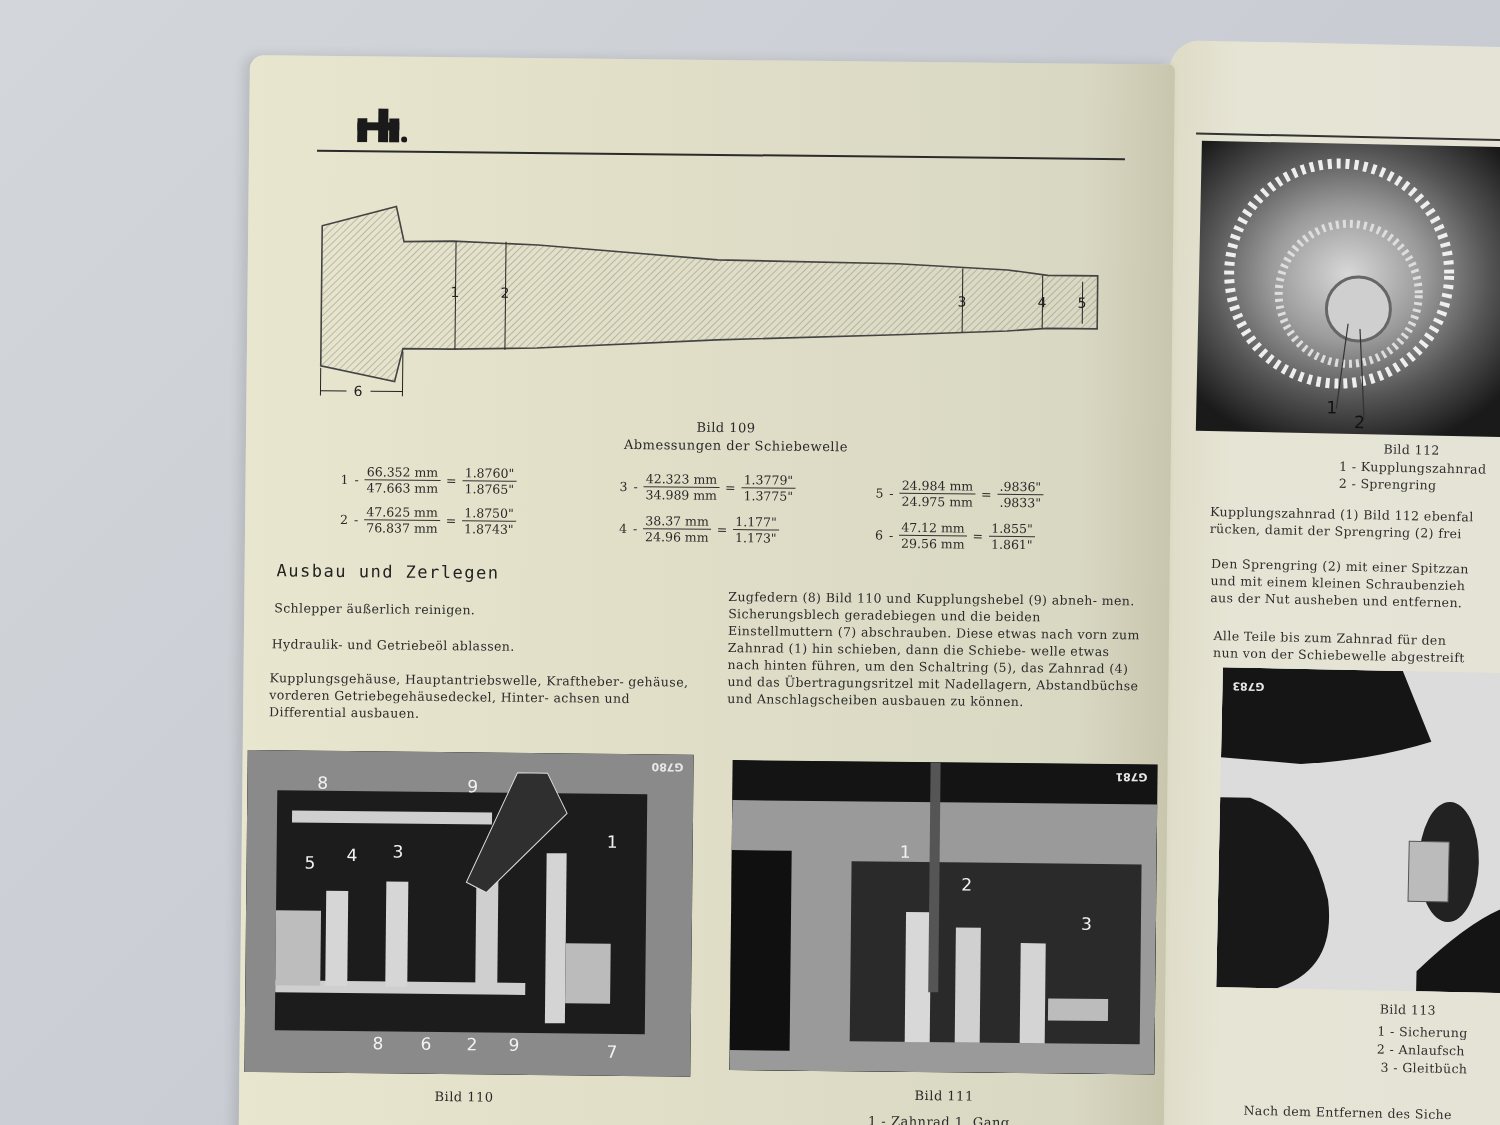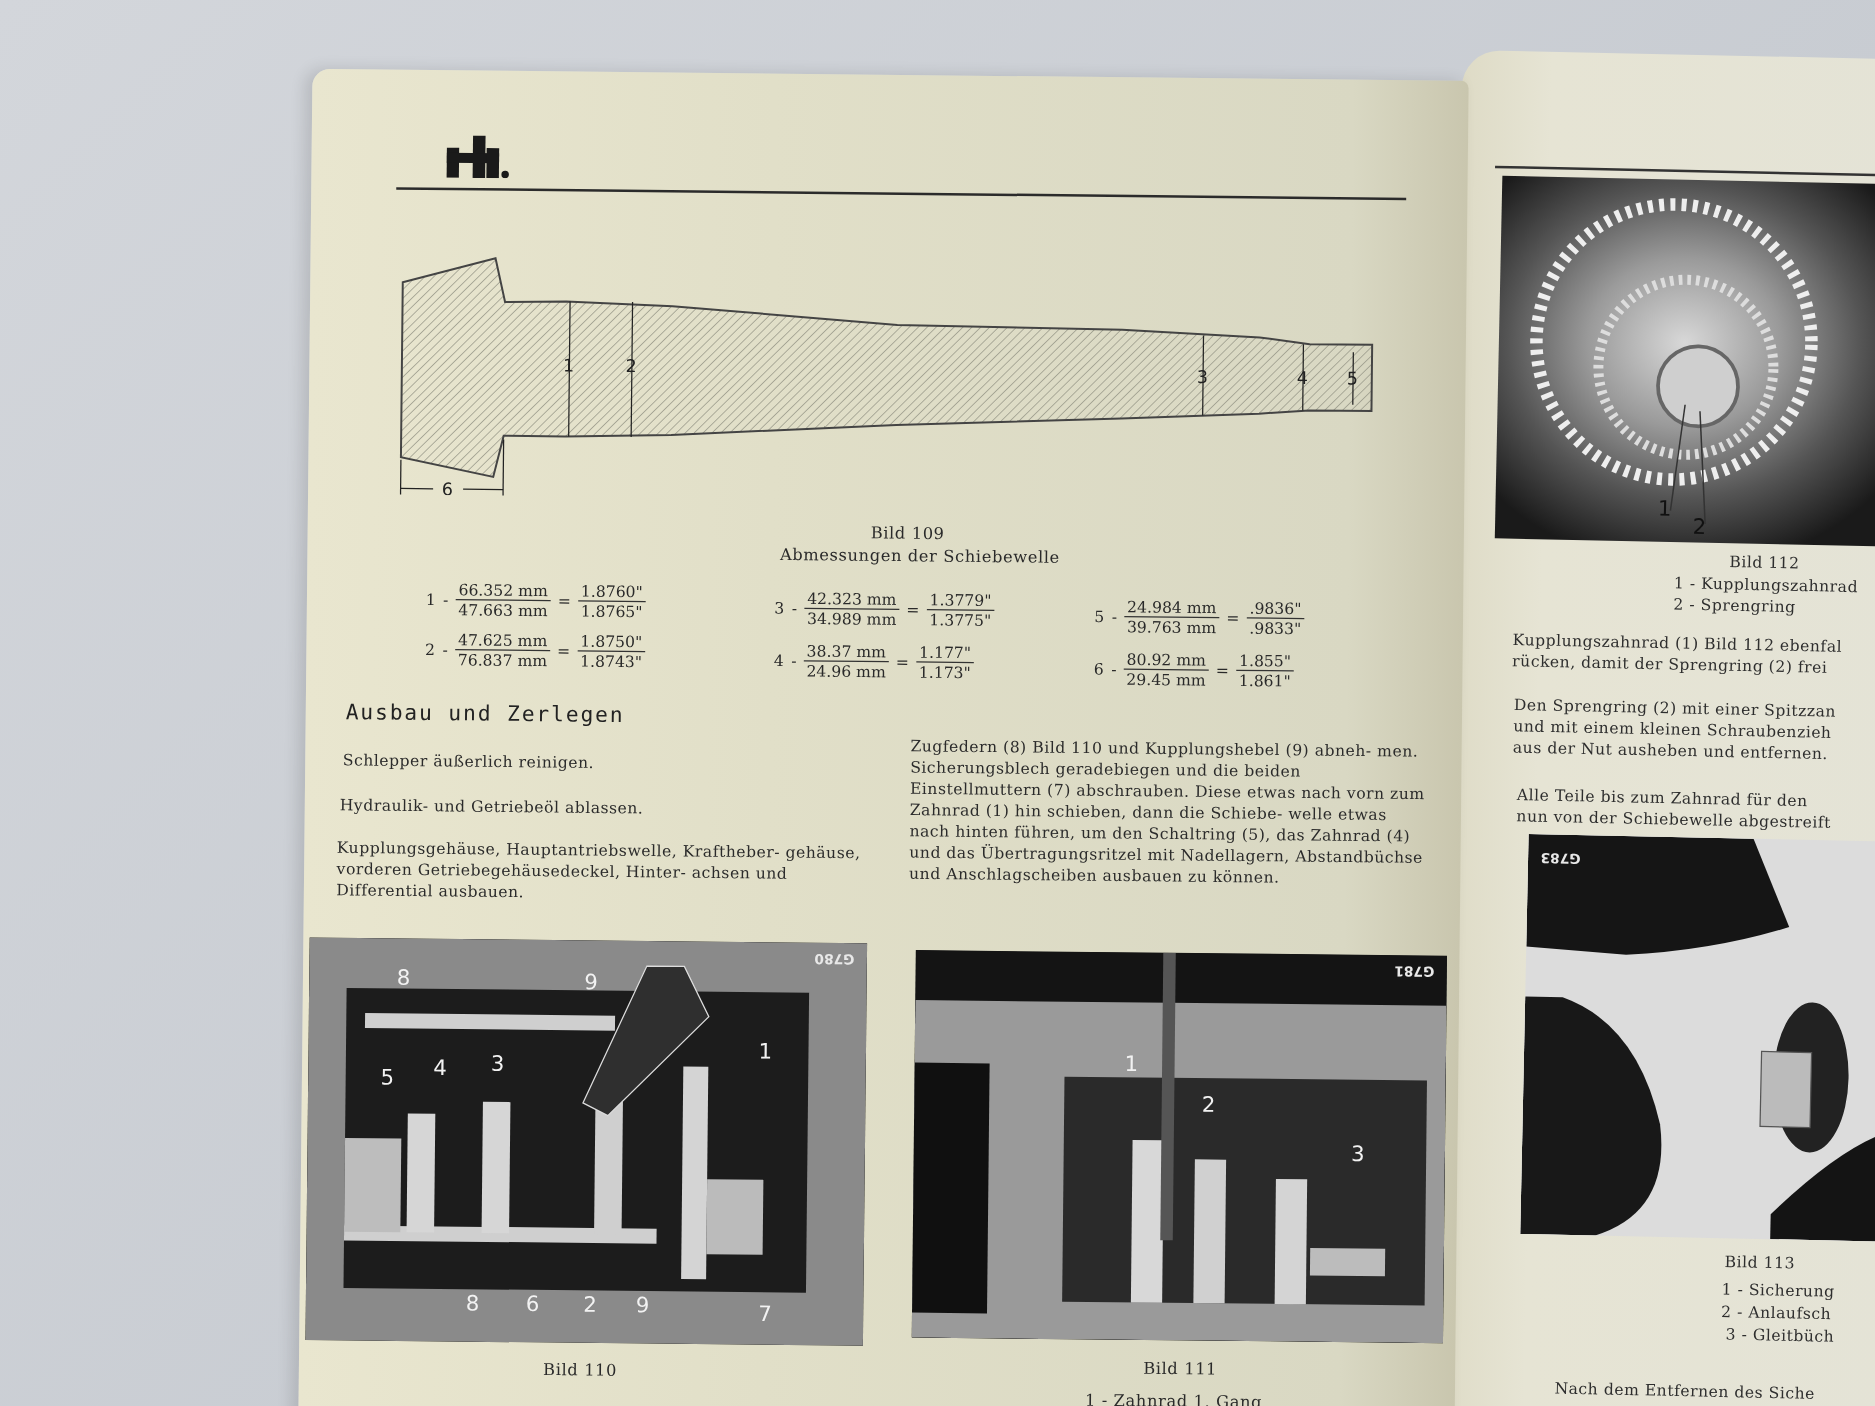--- a/index.html
+++ b/index.html
@@ -197,34 +197,34 @@
     <span class="frac">
         <span class="num">1.177"</span>
         <span class="den">1.173"</span>
       </span>
   </div>
   <div class="dim" style="left:630px;top:416px;">
     <span>5</span>
       <span>-</span>
     <span class="frac">
         <span class="num">24.984 mm</span>
-        <span class="den">39.763 mm</span>
+        <span class="den">24.975 mm</span>
       </span>
     <span>=</span>
     <span class="frac">
         <span class="num">.9836"</span>
         <span class="den">.9833"</span>
       </span>
   </div>
   <div class="dim" style="left:630px;top:458px;">
     <span>6</span>
       <span>-</span>
     <span class="frac">
-        <span class="num">80.92  mm</span>
-        <span class="den">29.45  mm</span>
+        <span class="num">47.12  mm</span>
+        <span class="den">29.56  mm</span>
       </span>
     <span>=</span>
     <span class="frac">
         <span class="num">1.855"</span>
         <span class="den">1.861"</span>
       </span>
   </div>
 
   <div class="heading">Ausbau und Zerlegen</div>
 

